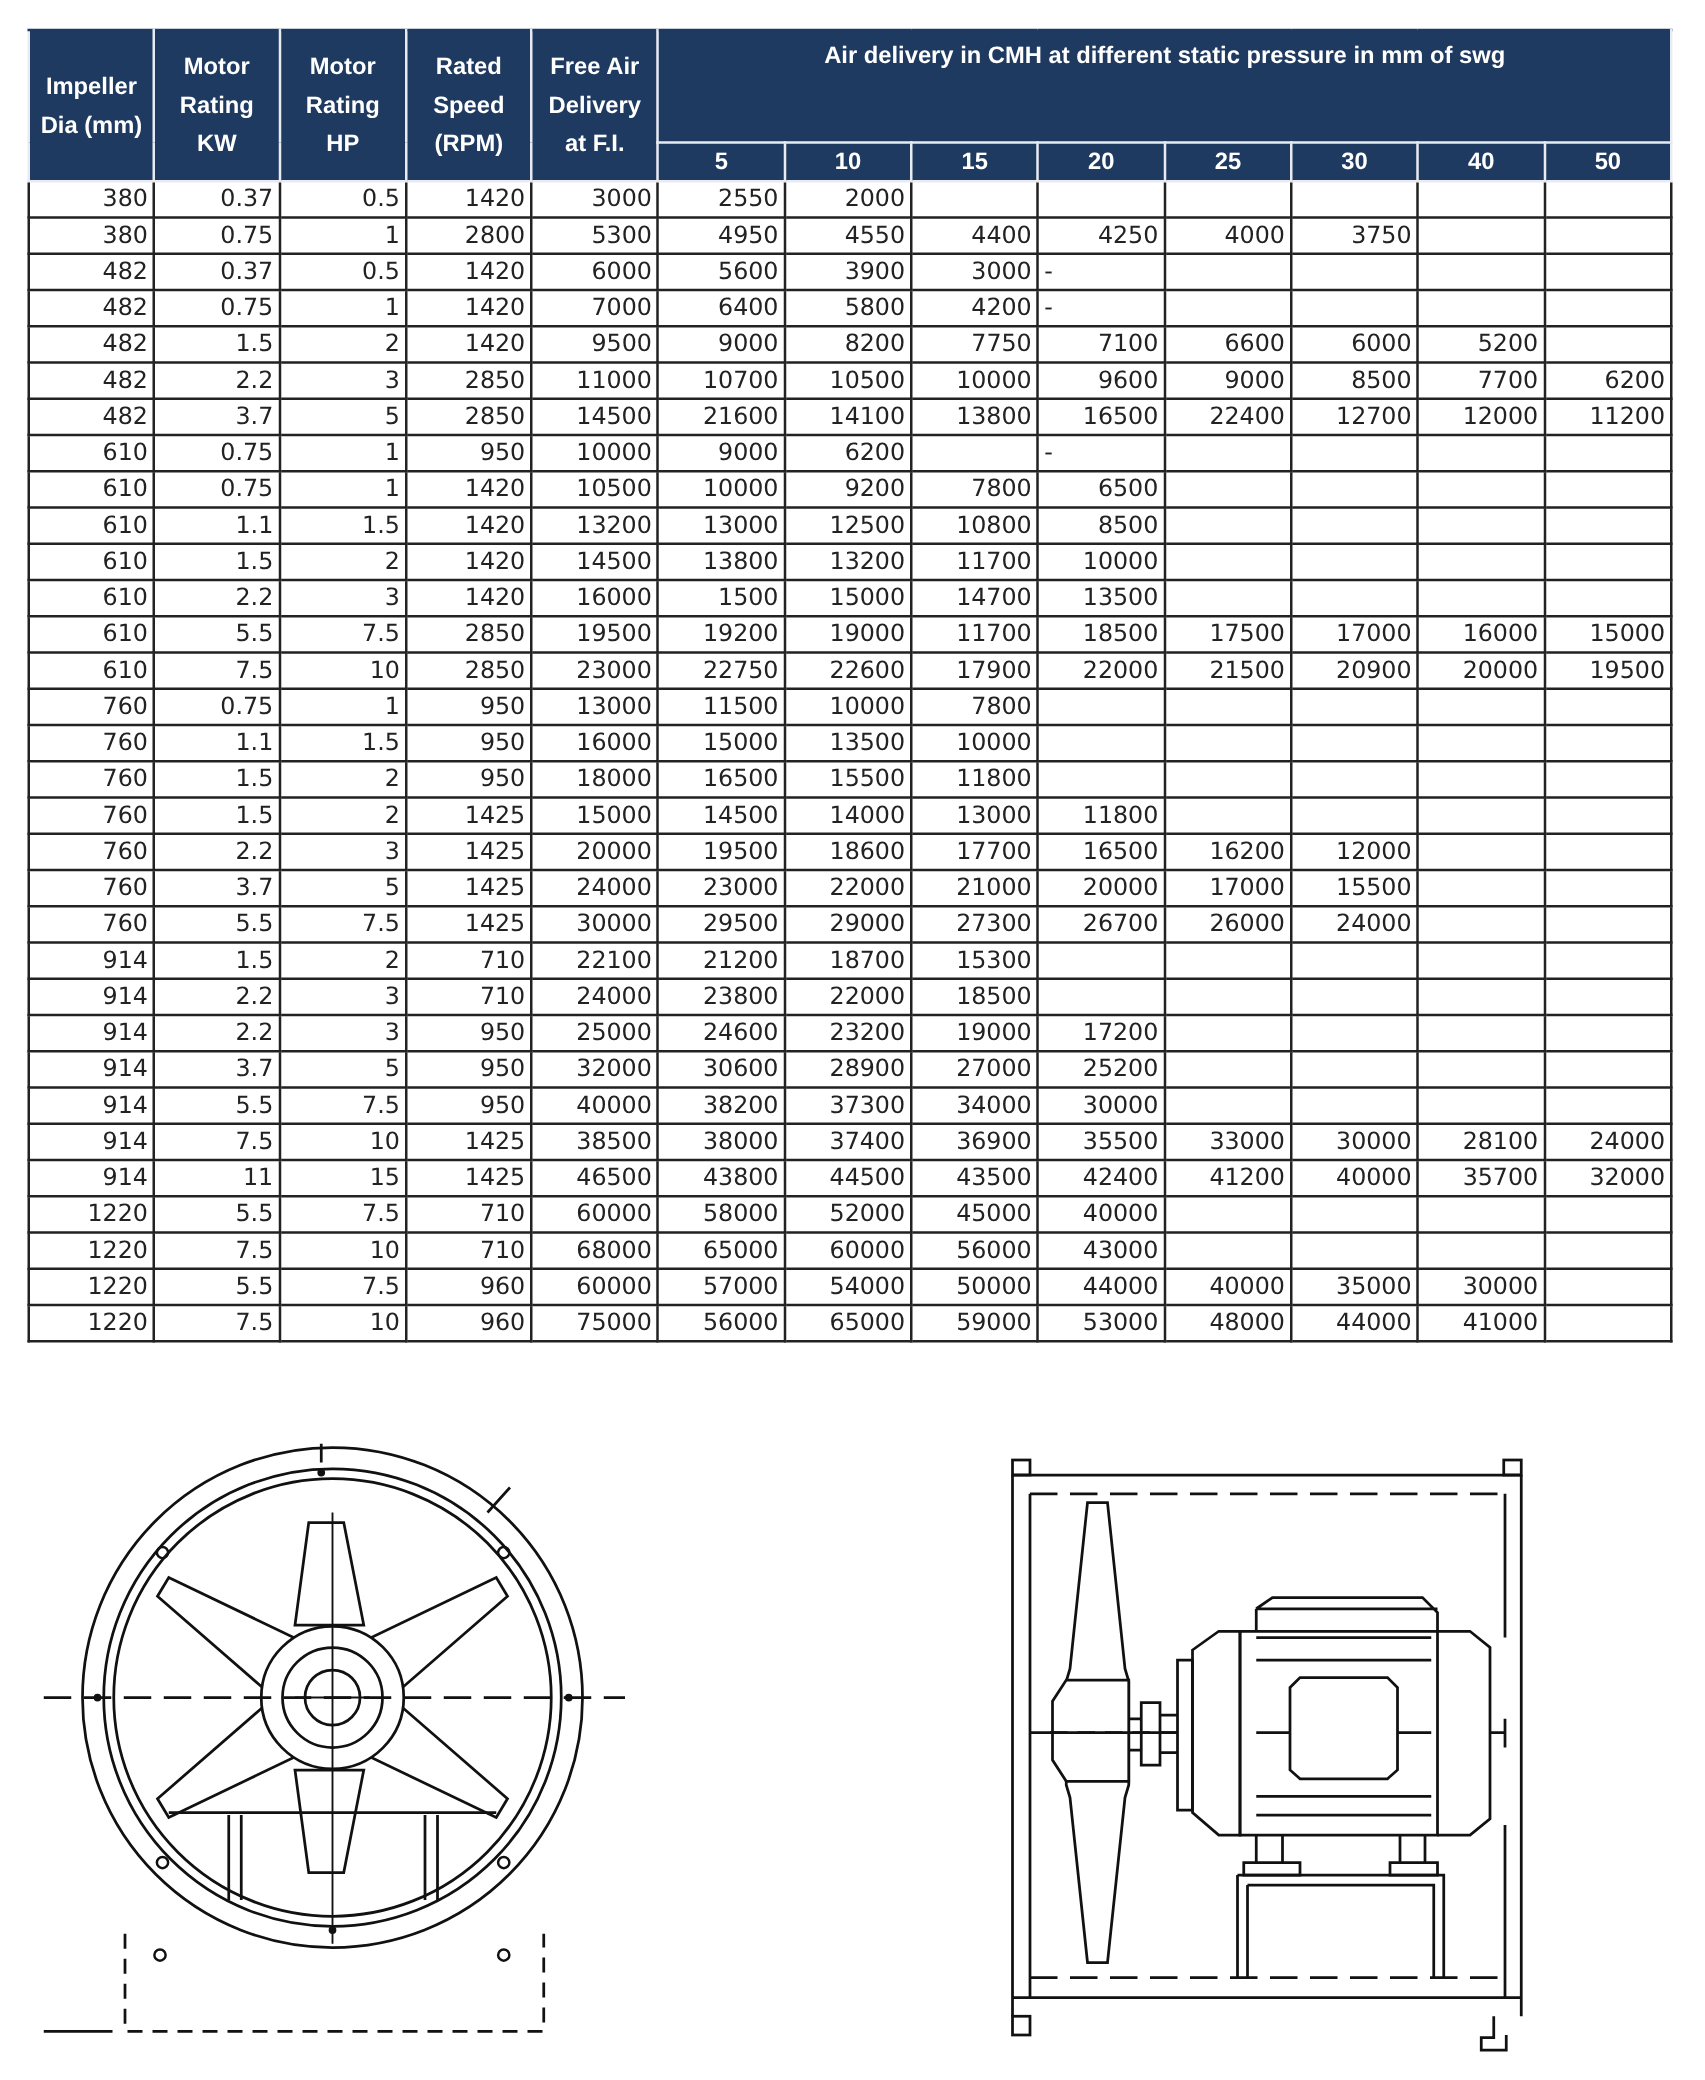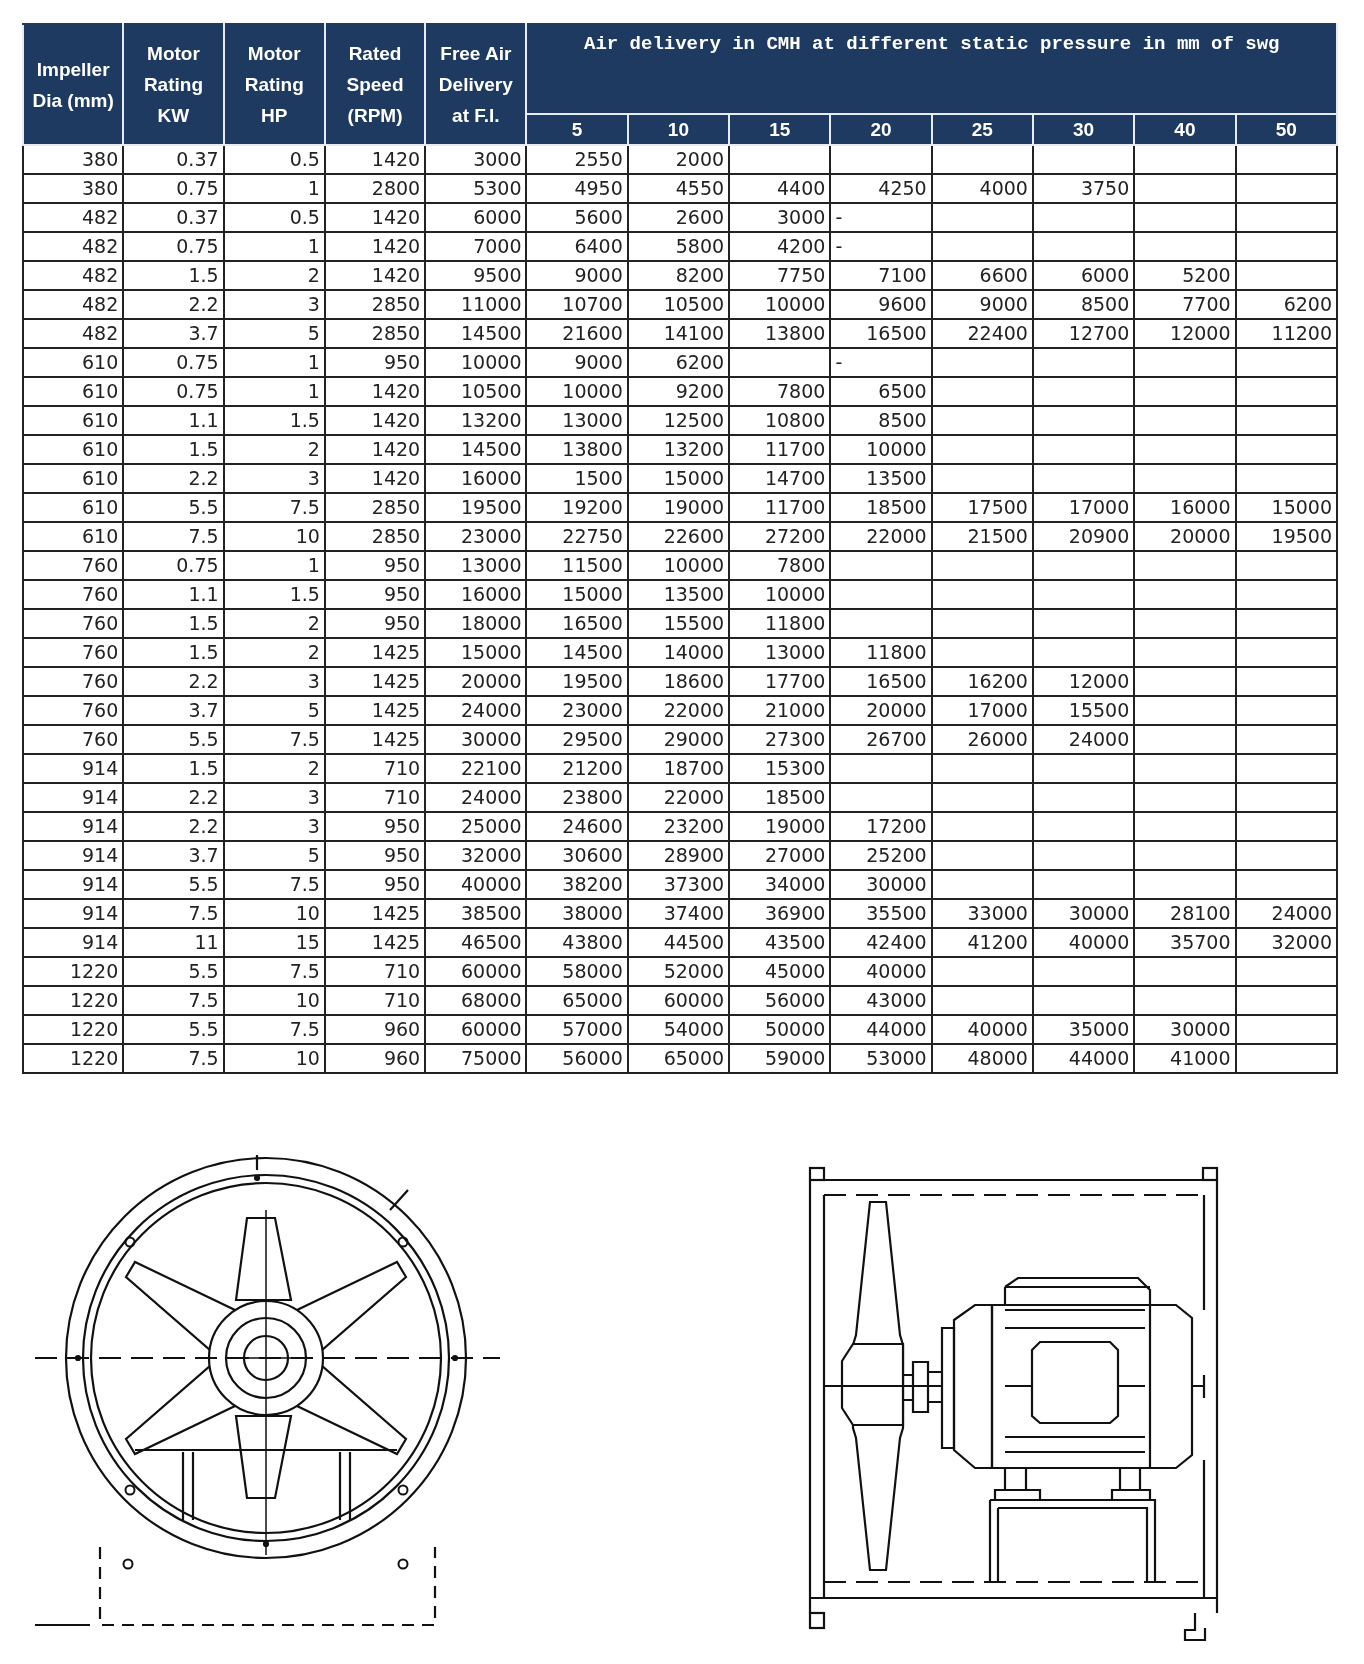--- a/index.html
+++ b/index.html
@@ -15,21 +15,21 @@
       color: #ffffff;
       font-family: "Liberation Sans", sans-serif;
       font-weight: bold;
       font-size: 19px;
       line-height: 31px;
       border: 2px solid #e8ecf2;
       text-align: center;
       vertical-align: middle;
       padding: 0;
     }
-    #spec-table th.group { vertical-align: top; padding-top: 4px; height: 84px; font-family: Liberation Mono, monospace; }
+    #spec-table th.group { vertical-align: top; padding-top: 4px; height: 84px; }
     #spec-table th.sub { height: 29px; line-height: 29px; }
     #spec-table thead tr:first-child th { border-top-color: #1f3a60; }
     #spec-table td {
       border: 2px solid #222222;
       height: 27px;
       padding: 0 4px 0 0;
       text-align: right;
       font-family: "DejaVu Sans", sans-serif;
       font-size: 19px;
       color: #222;
@@ -130,21 +130,21 @@
         <td></td>
         <td></td>
       </tr>
       <tr>
         <td>482</td>
         <td>0.37</td>
         <td>0.5</td>
         <td>1420</td>
         <td>6000</td>
         <td>5600</td>
-        <td>2600</td>
+        <td>3900</td>
         <td>3000</td>
         <td style="text-align: left; padding-left: 4px;">-</td>
         <td></td>
         <td></td>
         <td></td>
         <td></td>
       </tr>
       <tr>
         <td>482</td>
         <td>0.75</td>
@@ -296,21 +296,21 @@
         <td>15000</td>
       </tr>
       <tr>
         <td>610</td>
         <td>7.5</td>
         <td>10</td>
         <td>2850</td>
         <td>23000</td>
         <td>22750</td>
         <td>22600</td>
-        <td>27200</td>
+        <td>17900</td>
         <td>22000</td>
         <td>21500</td>
         <td>20900</td>
         <td>20000</td>
         <td>19500</td>
       </tr>
       <tr>
         <td>760</td>
         <td>0.75</td>
         <td>1</td>

